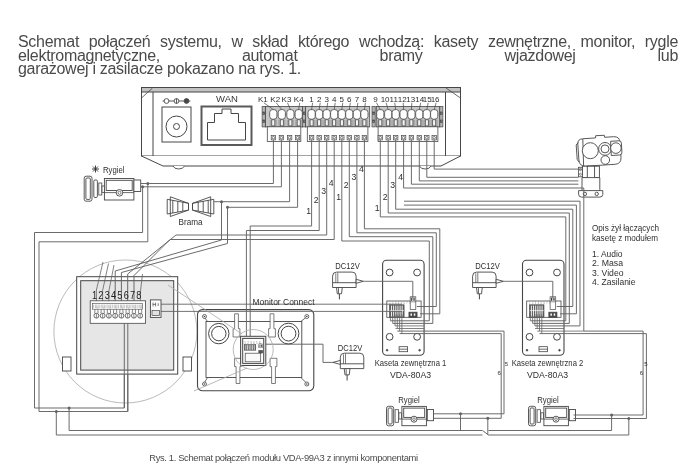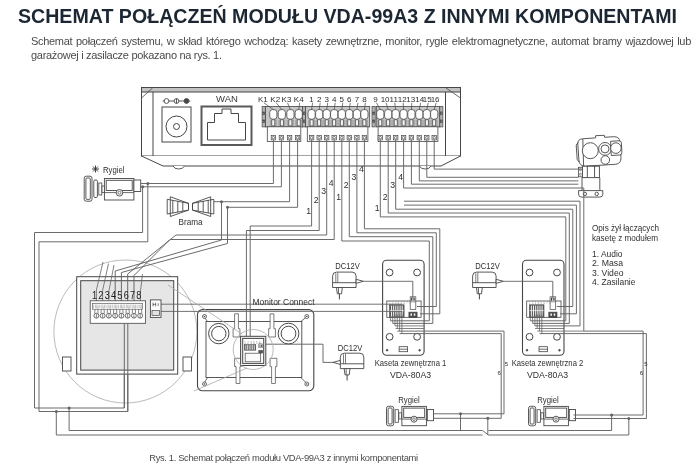--- a/index.html
+++ b/index.html
@@ -1,32 +1,31 @@
 <!DOCTYPE html>
 <html><head>
 <meta charset="utf-8">
 <style>
   html,body{margin:0;padding:0;background:#fff;}
   #page{position:relative;width:695px;height:471px;overflow:hidden;background:#fff;
         font-family:"Liberation Sans", sans-serif;}
   #title{position:absolute;left:18px;top:5px;width:677px;
          font-size:19.6px;font-weight:bold;color:#1c2733;letter-spacing:0;white-space:nowrap;}
-  #sub{position:absolute;left:31px;top:35px;width:660px;font-size:11px;letter-spacing:-0.3px;color:#4a4a4a;
+  #sub{position:absolute;left:18px;top:35px;width:660px;font-size:16px;letter-spacing:-0.3px;color:#4a4a4a;
        line-height:13.5px;}
   #sub .l1{text-align:justify;text-align-last:justify;}
   #caption{position:absolute;left:0;top:452px;width:567px;text-align:center;
            font-size:9.4px;letter-spacing:-0.35px;color:#4a4a4a;}
   svg{position:absolute;left:0;top:0;}
   text{font-family:"Liberation Sans", sans-serif;}
 </style>
 </head>
 <body>
 <div id="page">
 
-  <div id="title">SCHEMAT POŁĄCZEŃ MODUŁU VDA-99A3 Z INNYMI KOMPONENTAMI</div>
 
   <div id="sub"><div class="l1">Schemat połączeń systemu, w skład którego wchodzą: kasety zewnętrzne, monitor, rygle elektromagnetyczne, automat bramy wjazdowej lub</div>garażowej i zasilacze pokazano na rys. 1.</div>
 
   <div id="caption">Rys. 1. Schemat połączeń modułu VDA-99A3 z innymi komponentami</div>
 
   <svg width="695" height="471" viewBox="0 0 695 471" fill="none" stroke-linecap="butt">
 
 <circle cx="125.4" cy="331.5" r="71.5" stroke="#a8a8a8" stroke-width="0.8" fill="#fff"></circle>
 
 <g stroke="#464646" stroke-width="1" fill="none">

